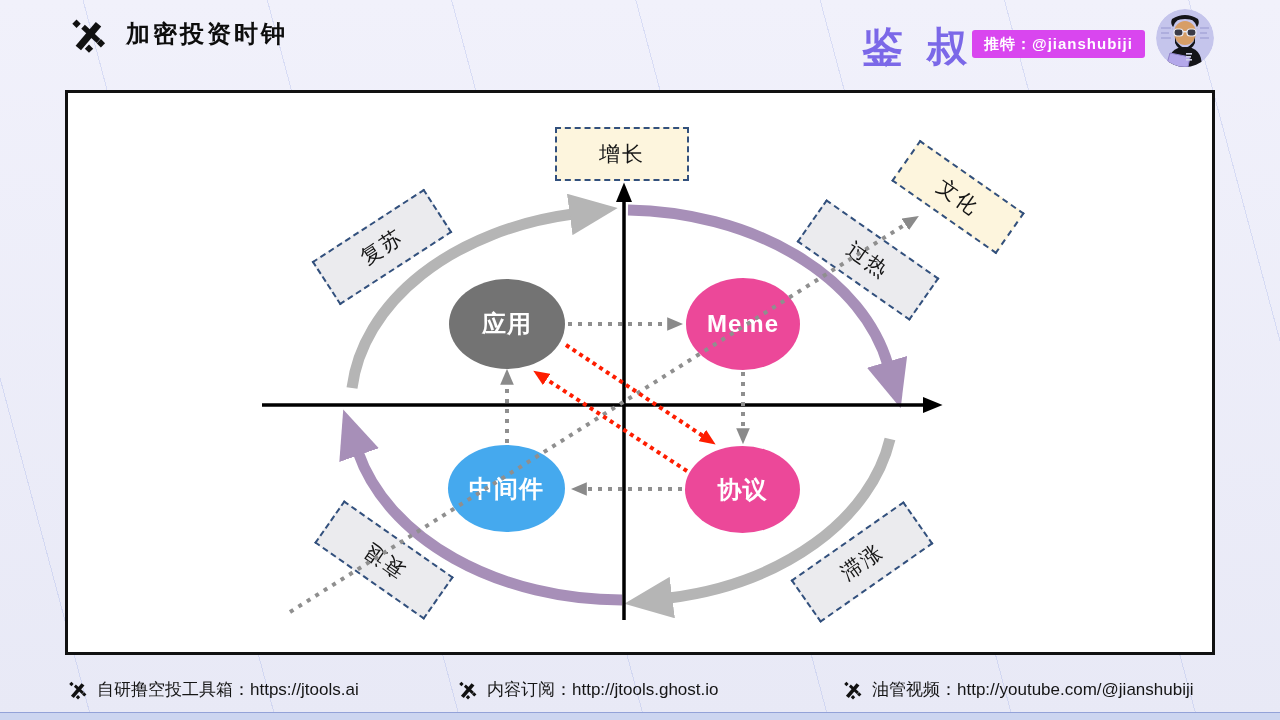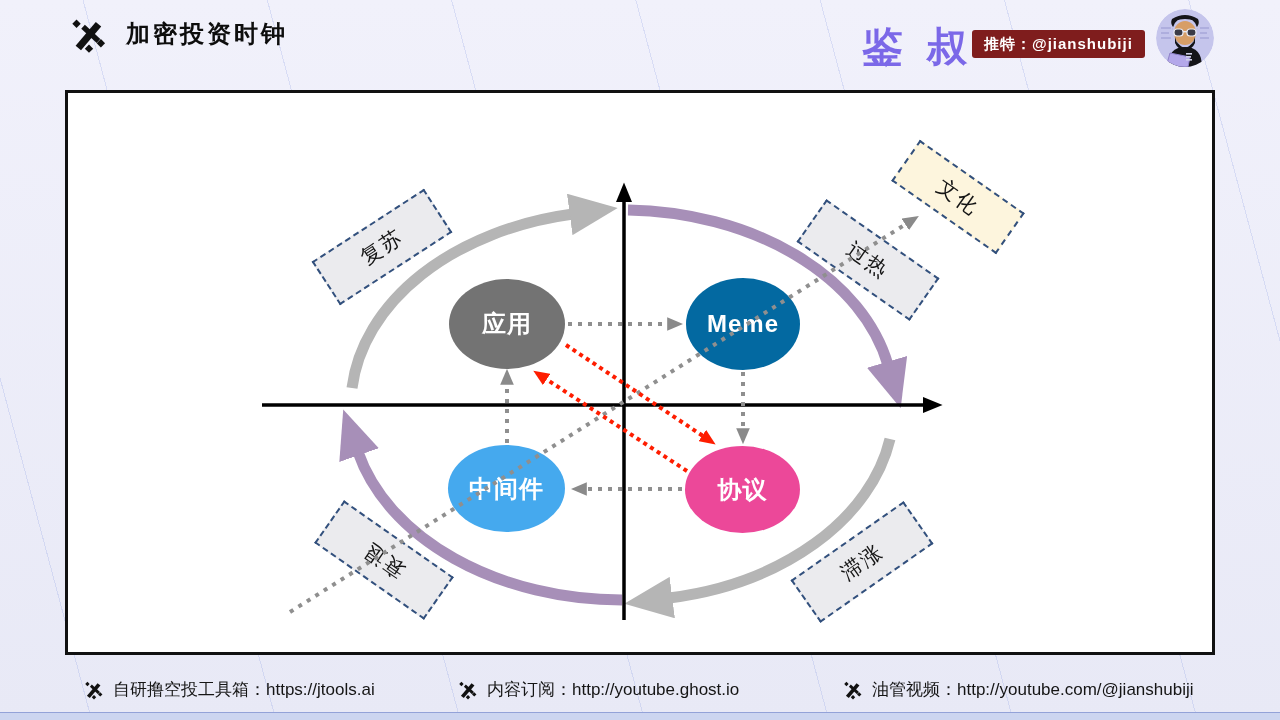--- a/index.html
+++ b/index.html
@@ -10,21 +10,21 @@
       repeating-linear-gradient(75deg, rgba(130,150,225,0.0) 0 88px, rgba(130,150,225,0.22) 88px 89px, rgba(130,150,225,0.0) 89px 178px),
       linear-gradient(180deg,#f1f1fb 0%,#e8e9f6 100%);
   }
   .bottom-strip{position:absolute;left:0;bottom:0;width:1280px;height:7px;background:#ccd5f0;border-top:1px solid #93a2d8;}
 
   
   .header{position:absolute;left:0;top:0;width:1280px;height:80px;}
   .logo{position:absolute;left:70px;top:16px;width:38px;height:38px;}
   .title{position:absolute;left:126px;top:18px;font-size:24px;font-weight:900;color:#0d0d0d;letter-spacing:3px;}
   .brand{position:absolute;left:862px;top:20px;font-size:41px;font-weight:900;color:#7b68e8;letter-spacing:6px;}
-  .badge{position:absolute;left:972px;top:30px;height:28px;line-height:28px;padding:0 12px;background:#7f1d1d;border-radius:3px;color:#ffffff;font-size:15px;font-weight:bold;letter-spacing:1px;}
+  .badge{position:absolute;left:972px;top:30px;height:28px;line-height:28px;padding:0 12px;background:#d946ef;border-radius:3px;color:#ffffff;font-size:15px;font-weight:bold;letter-spacing:1px;}
   .avatar{position:absolute;left:1156px;top:9px;width:58px;height:58px;border-radius:50%;overflow:hidden;}
 
   
   .panel{position:absolute;left:65px;top:90px;width:1144px;height:559px;background:#ffffff;border:3px solid #111;}
   .panel-inner{position:relative;width:1144px;height:559px;}
   .lay{position:absolute;left:0;top:0;}
 
   
   .lbox{position:absolute;display:flex;align-items:center;justify-content:center;
         border:2px dashed #32507d;font-size:21px;color:#141414;z-index:3;letter-spacing:2px;}
@@ -116,30 +116,31 @@
     <path d="M 822,346 A 272,195 0 0 1 601,505" fill="none" stroke="#b5b5b5" stroke-width="11" marker-end="url(#mGray)"></path>
     <path d="M 554,507 A 272,195 0 0 1 290,359" fill="none" stroke="#a78fb8" stroke-width="11" marker-end="url(#mPurple)"></path>
 
     <line x1="556" y1="527" x2="556" y2="108" stroke="#000" stroke-width="3.5" marker-end="url(#mBlack)"></line>
     <line x1="194" y1="312" x2="856" y2="312" stroke="#000" stroke-width="3.5" marker-end="url(#mBlack)"></line>
   </svg>
 
   <div class="node" style="left: 381px; top: 186px; width: 116px; height: 90px; background-color: #737373;">
     <span>应用</span>
   </div>
-  <div class="node" style="left: 618px; top: 185px; width: 114px; height: 92px; background-color: #0369a1; text-align: right;">
+  <div class="node" style="left: 618px; top: 185px; width: 114px; height: 92px; background-color: #ec4899; text-align: right;">
     <span>Meme</span>
   </div>
   <div class="node" style="left: 380px; top: 352px; width: 117px; height: 87px; background-color: rgb(69, 169, 238);">
     <span>中间件</span>
   </div>
   <div class="node" style="left: 617px; top: 353px; width: 115px; height: 87px; background-color: #ec4899;">
     <span>协议</span>
   </div>
 
+  <div class="lbox cream" style="left:487px;top:34px;width:130px;height:50px;">增长</div>
   <div class="lbox cream" style="left:826px;top:79px;width:124px;height:46px;transform:rotate(35deg);">文化</div>
   <div class="lbox grayb" style="left:247px;top:128px;width:130px;height:48px;transform:rotate(-33deg);">复苏</div>
   <div class="lbox grayb" style="left:731px;top:141px;width:134px;height:48px;transform:rotate(35deg);">过热</div>
   <div class="lbox grayb" style="left:725px;top:443px;width:134px;height:48px;transform:rotate(-35deg);">滞涨</div>
   <div class="lbox grayb" style="left:249px;top:441px;width:130px;height:48px;transform:rotate(-145deg);">衰退</div>
 
   <svg class="lay arrow-layer" width="1144" height="559" viewBox="0 0 1144 559">
     <defs>
       <marker id="aGray" viewBox="0 0 4 3.4" refX="0.2" refY="1.7" markerWidth="4" markerHeight="3.4" orient="auto">
             <path d="M0,0 L4,1.7 L0,3.4 Z" fill="#8a8a8a"></path>
@@ -156,21 +157,21 @@
     <line x1="614" y1="396" x2="518" y2="396" stroke="#8f8f8f" stroke-width="4" stroke-dasharray="4 6" marker-end="url(#aGray)"></line>
     <line x1="439" y1="350" x2="439" y2="291" stroke="#8f8f8f" stroke-width="4" stroke-dasharray="4 6" marker-end="url(#aGray)"></line>
 
     <line x1="498" y1="252" x2="635" y2="343" stroke="#fe1d00" stroke-width="4" stroke-dasharray="4 4" marker-end="url(#aRed)"></line>
     <line x1="619" y1="378" x2="478" y2="286" stroke="#fe1d00" stroke-width="4" stroke-dasharray="4 4" marker-end="url(#aRed)"></line>
   </svg>
  </div>
 </div>
 
 <div class="footer">
-  <div class="f-item" style="left:84px;">
+  <div class="f-item" style="left:68px;">
     <svg class="ficon" viewBox="0 0 32 32">
       <g fill="none" stroke="#111" stroke-width="6">
           <path d="M7,27 L24,7"></path>
         </g>
       <g fill="none" stroke="#111" stroke-width="4.5">
           <path d="M11,9 L24,21"></path>
         </g>
       <g fill="#111">
           <rect x="3" y="4" width="5" height="5" transform="rotate(45 5.5 6.5)"></rect>
           <rect x="23.5" y="20.5" width="5" height="5" transform="rotate(45 26 23)"></rect>
@@ -186,21 +187,21 @@
         </g>
       <g fill="none" stroke="#111" stroke-width="4.5">
           <path d="M11,9 L24,21"></path>
         </g>
       <g fill="#111">
           <rect x="3" y="4" width="5" height="5" transform="rotate(45 5.5 6.5)"></rect>
           <rect x="23.5" y="20.5" width="5" height="5" transform="rotate(45 26 23)"></rect>
           <rect x="13.5" y="25" width="5" height="5" transform="rotate(45 16 27.5)"></rect>
         </g>
     </svg>
-    <span>内容订阅：http://youtube.ghost.io</span>
+    <span>内容订阅：http://jtools.ghost.io</span>
   </div>
   <div class="f-item" style="left:843px;">
     <svg class="ficon" viewBox="0 0 32 32">
       <g fill="none" stroke="#111" stroke-width="6">
           <path d="M7,27 L24,7"></path>
         </g>
       <g fill="none" stroke="#111" stroke-width="4.5">
           <path d="M11,9 L24,21"></path>
         </g>
       <g fill="#111">

